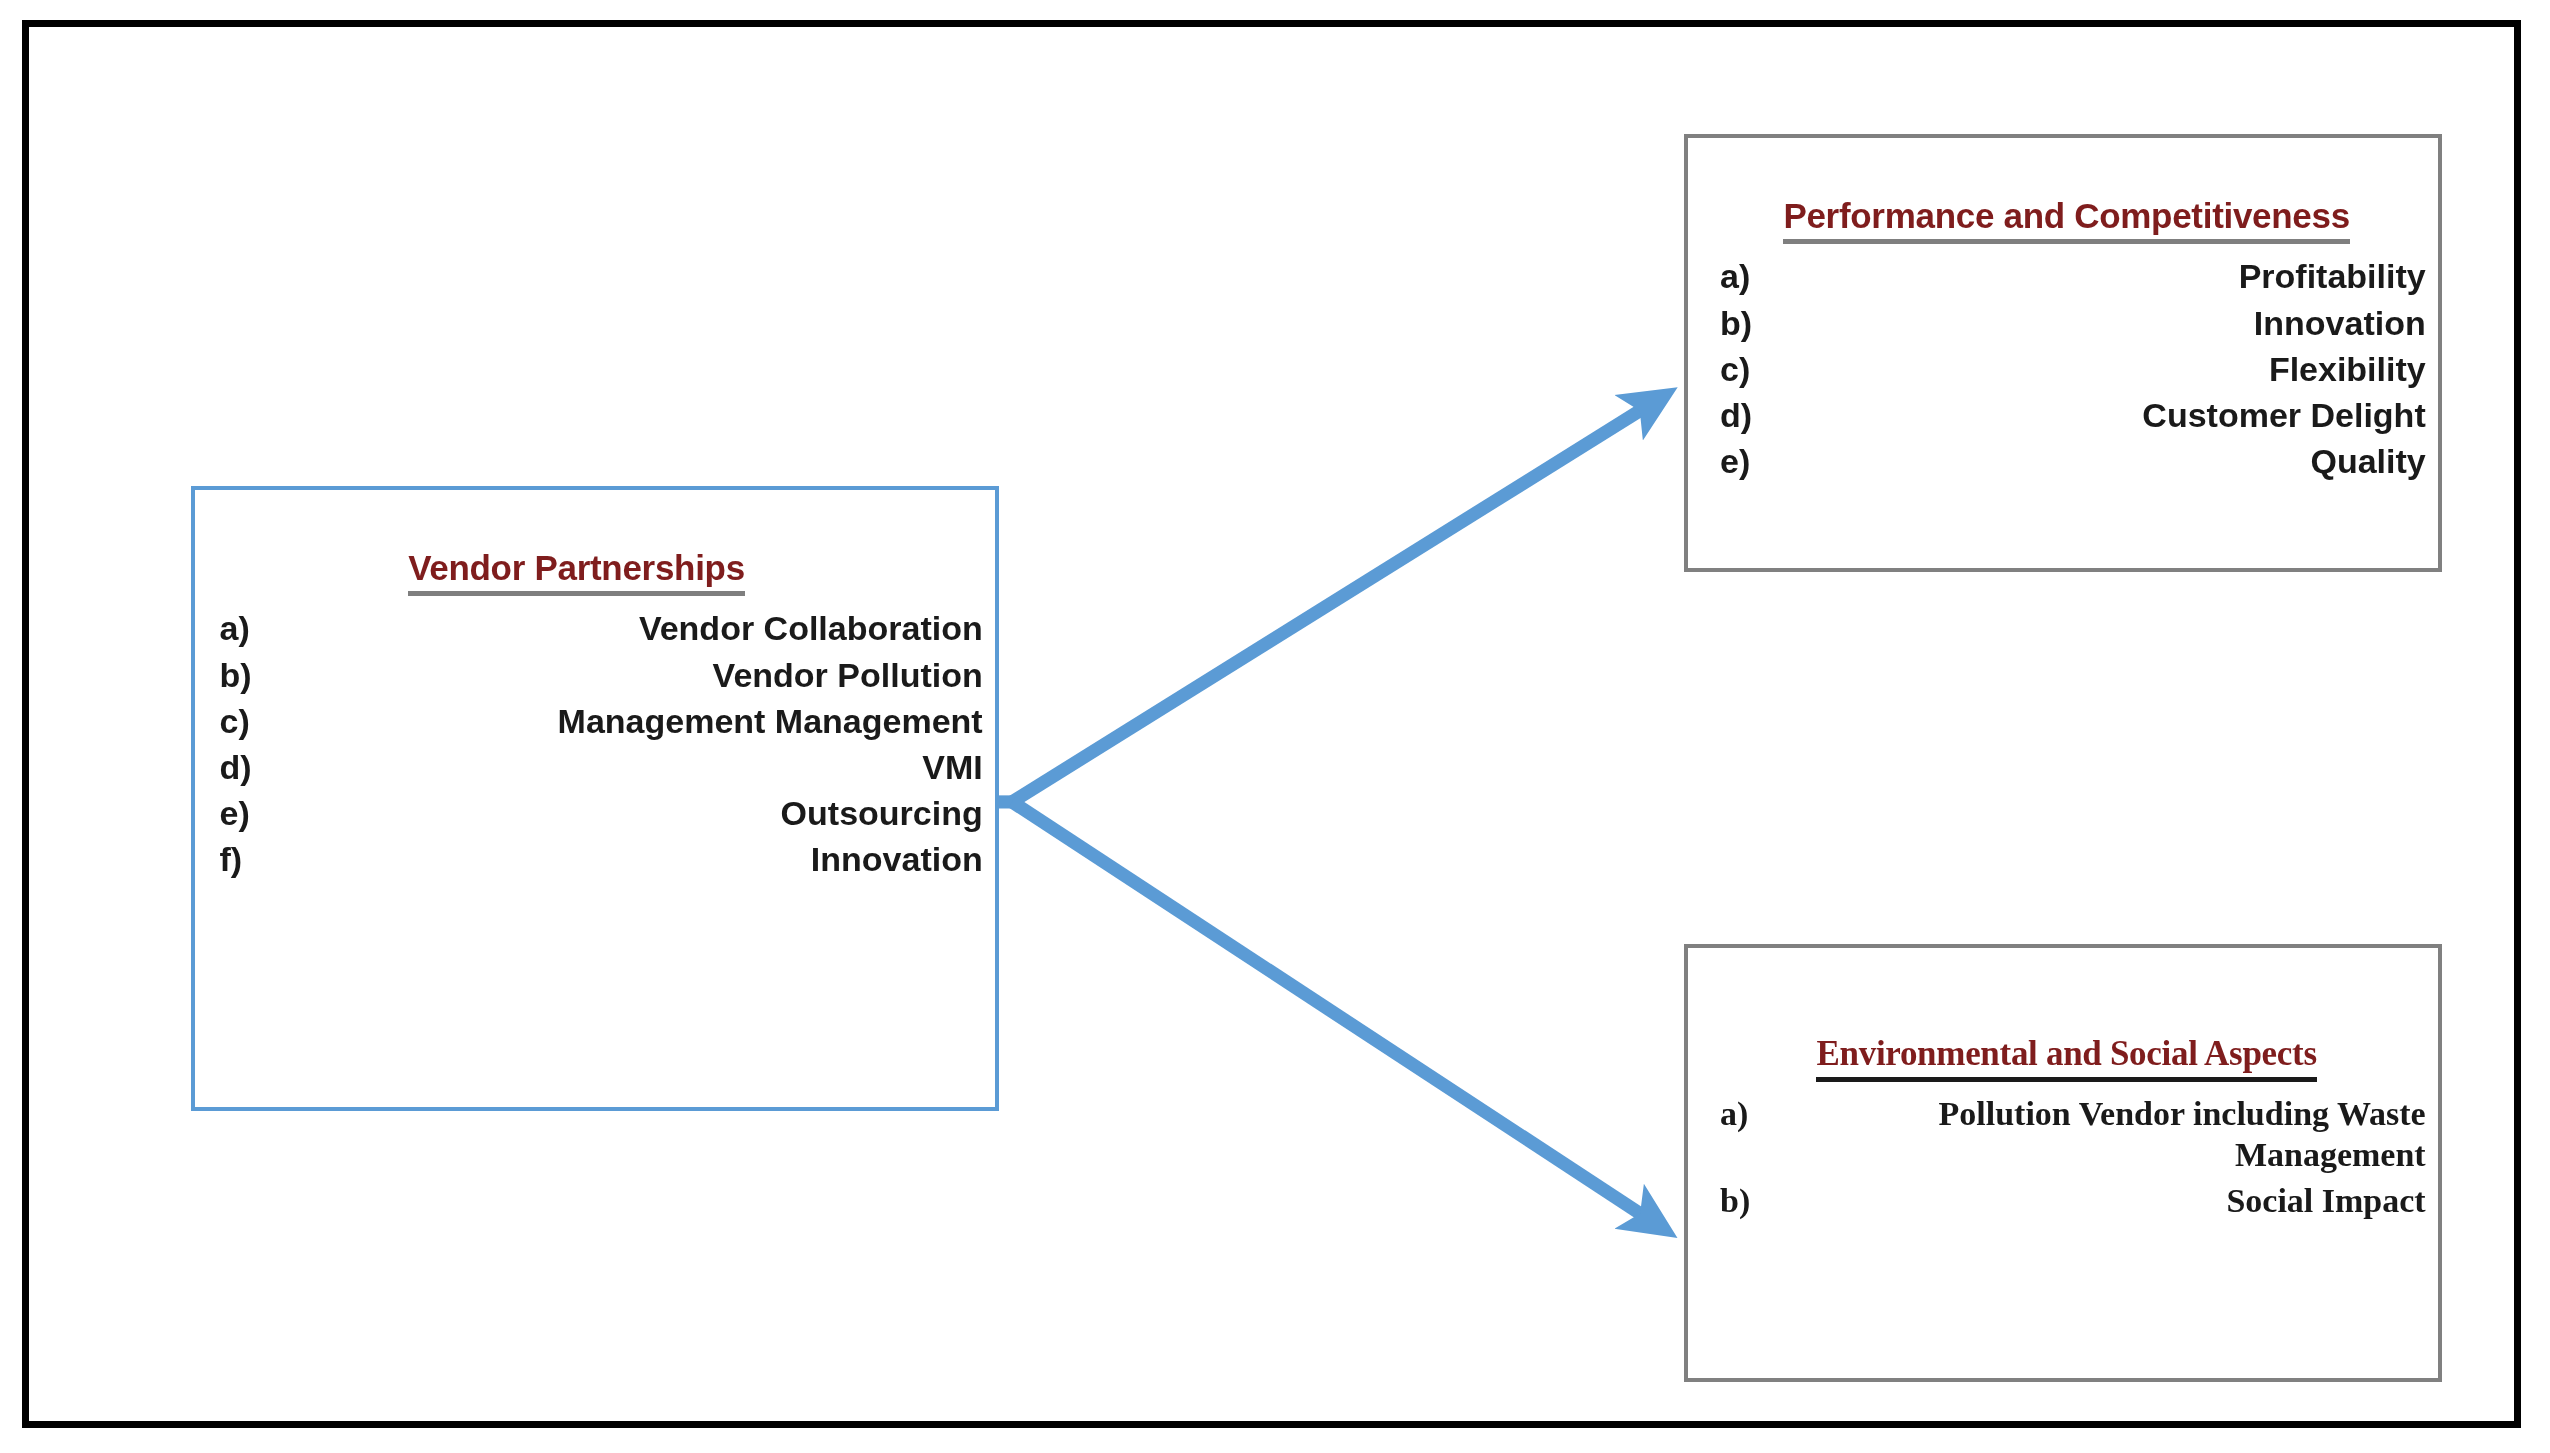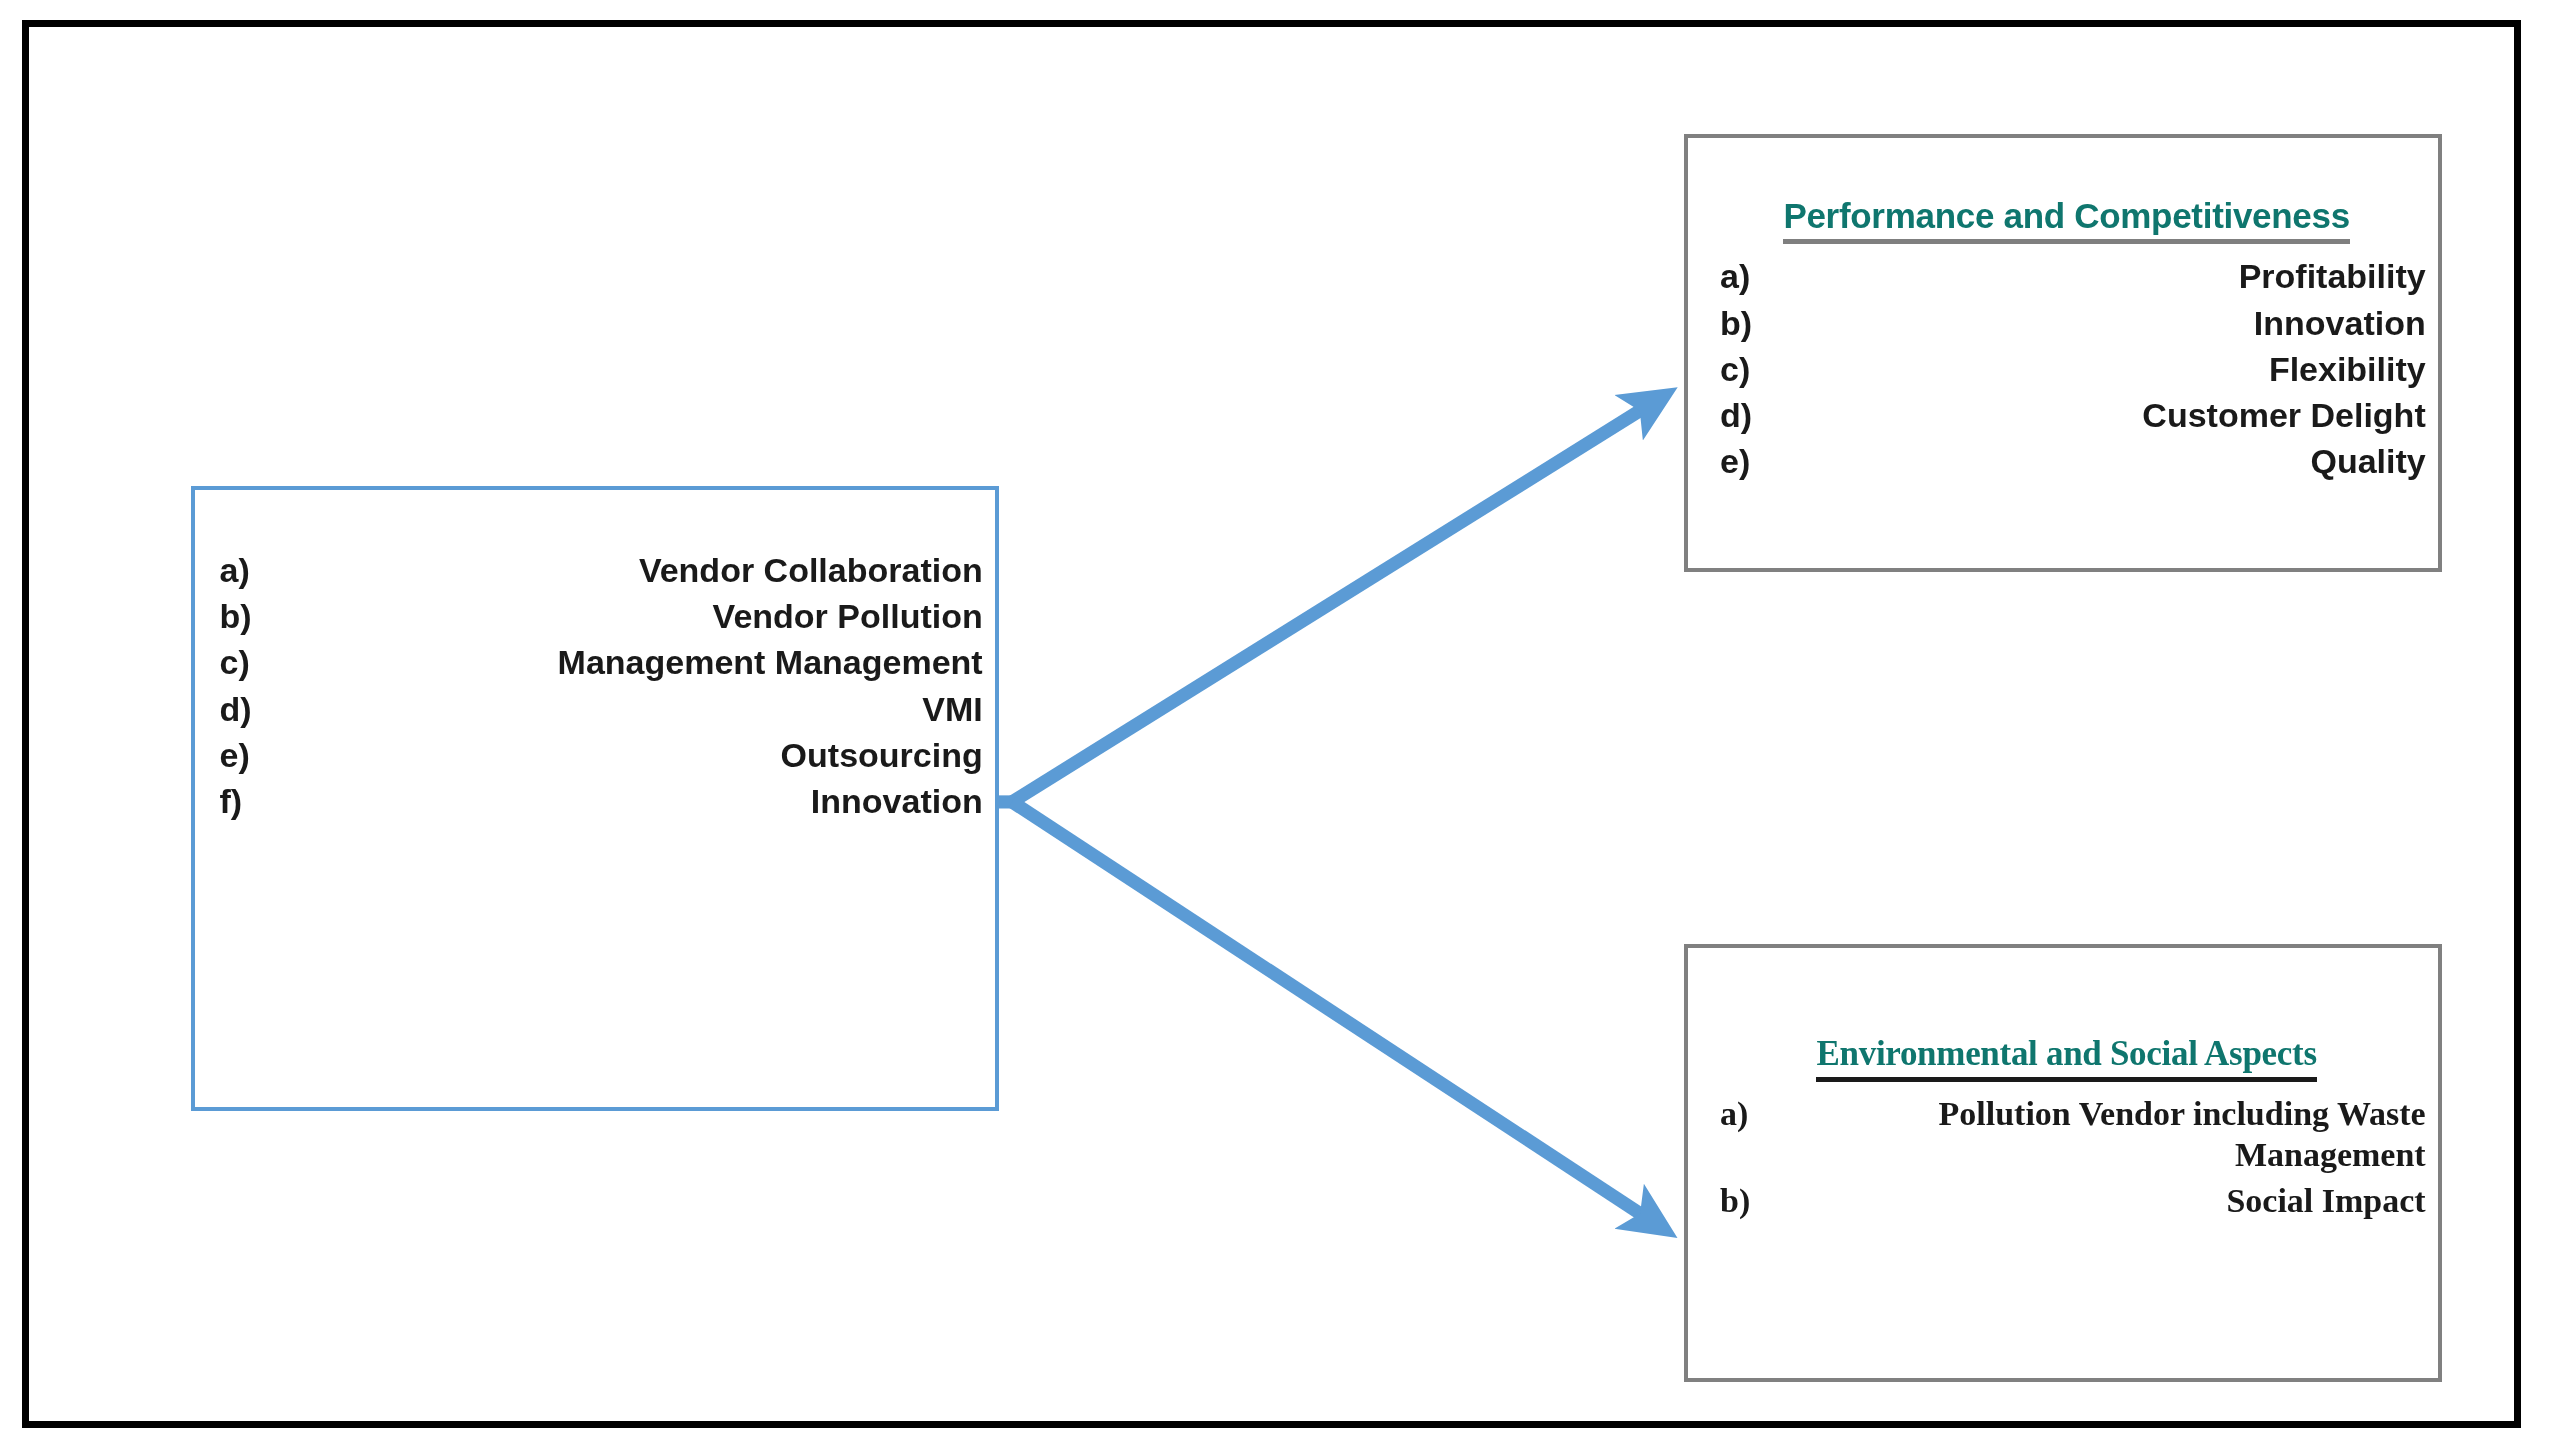--- a/index.html
+++ b/index.html
@@ -71,21 +71,21 @@
   #content-vendor-partnerships { top: 60px; }
   #content-performance        { top: 60px; }
   #content-environmental      { top: 88px; font-family: Liberation Serif, serif; }
 
   
   .box-title {
     display: block;
     text-align: center;
     font-size: 35px;
     font-weight: bold;
-    color: #0f766e;
+    color: #7f1d1d;
     letter-spacing: -0.3px;
     line-height: 1.0;
     margin: 0 0 0 0;
     padding: 0 0 3.5px 0;
   }
   .title-wrap {
     text-align: center;
     margin-bottom: 12.3px;
   }
   .title-inner {
@@ -165,20 +165,25 @@
 
     <line x1="1140" y1="915" x2="1162" y2="915" stroke="#5B9BD5" stroke-width="15" stroke-linecap="butt"></line>
 
     <line x1="1155" y1="915" x2="1898" y2="452" stroke="#5B9BD5" stroke-width="15" stroke-linecap="butt" marker-end="url(#head-up)"></line>
 
     <line x1="1155" y1="915" x2="1898" y2="1402" stroke="#5B9BD5" stroke-width="15" stroke-linecap="butt" marker-end="url(#head-down)"></line>
   </svg>
 
   <div class="concept-box" id="box-vendor-partnerships">
     <div class="box-content" id="content-vendor-partnerships">
+      <div class="title-wrap">
+        <span class="title-inner">
+          <span class="box-title">Vendor Partnerships</span>
+        </span>
+      </div>
       <ul class="item-list">
         <li class="item-row">
           <span class="item-marker">a)</span>
           <span class="item-label">Vendor Collaboration</span>
         </li>
         <li class="item-row">
           <span class="item-marker">b)</span>
           <span class="item-label">Vendor Pollution</span>
         </li>
         <li class="item-row">

